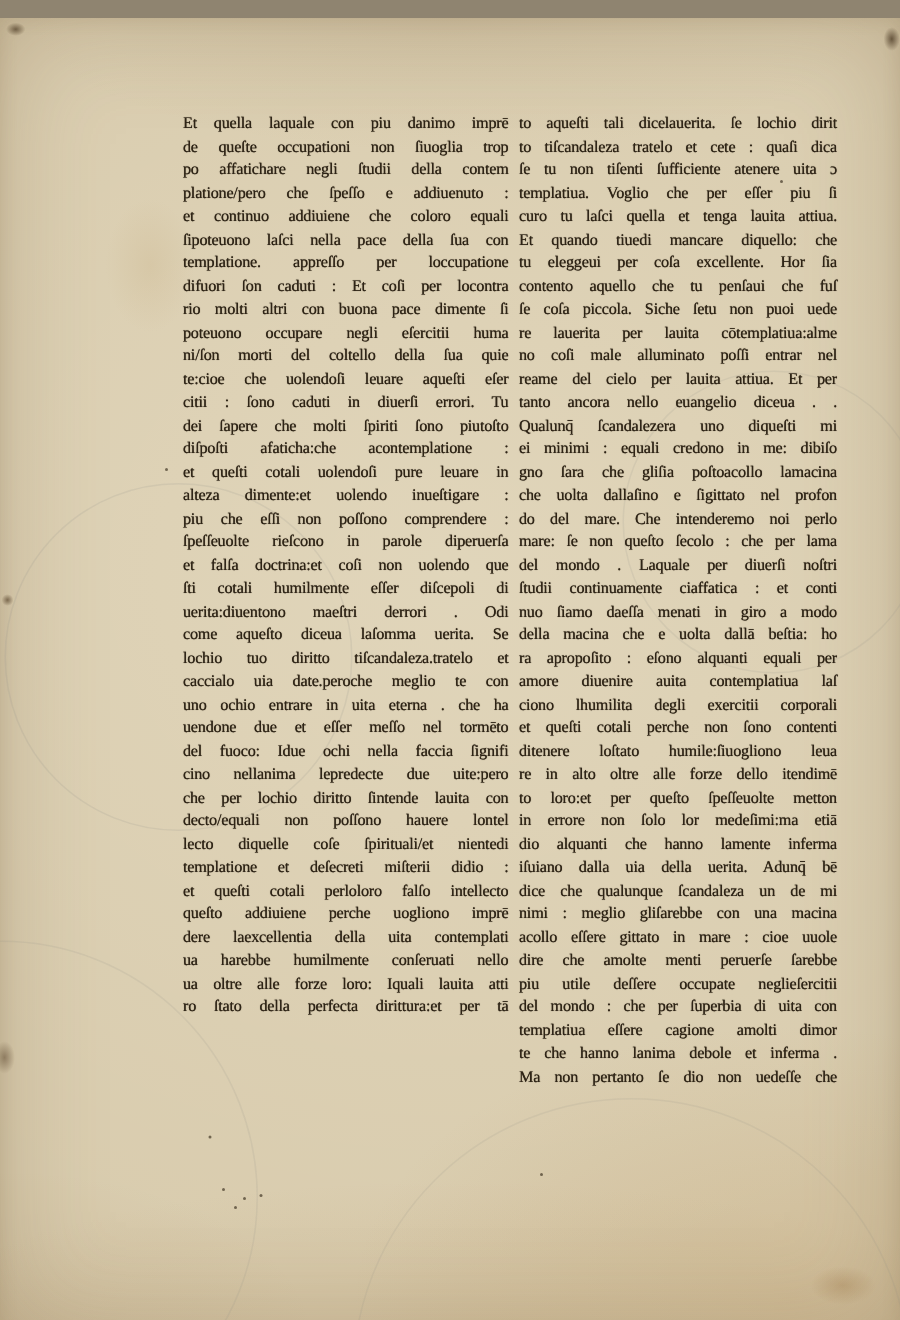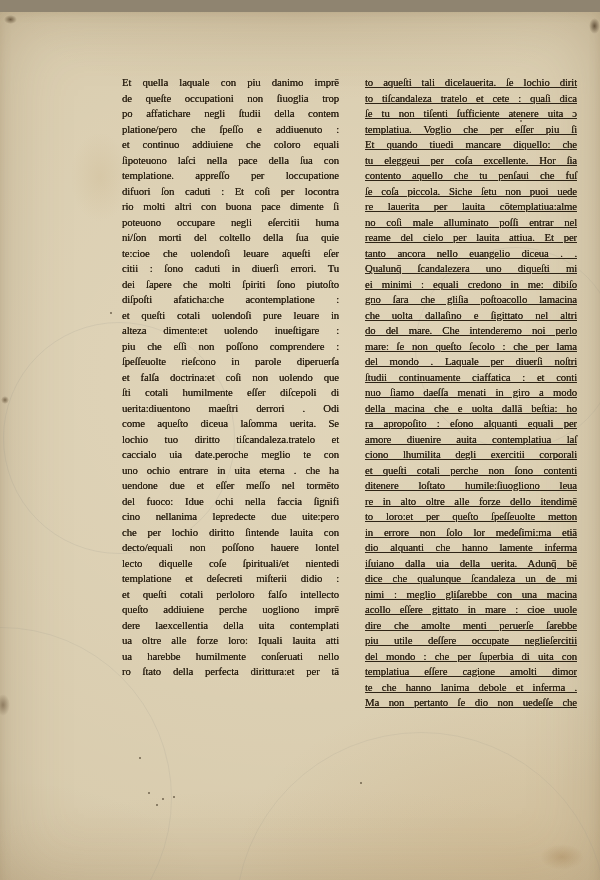--- a/index.html
+++ b/index.html
@@ -15,21 +15,21 @@
     box-shadow: inset 0 0 70px rgba(118,92,56,.28), inset 0 0 12px rgba(118,92,56,.18);
     font-family:"Liberation Serif","DejaVu Serif",serif;
     margin-top:12px;
   }
   .col{
     position:absolute;top:63px;color:var(--ink,#2e2416);
     font-size:10.8px;line-height:15.5px;letter-spacing:-0.15px;
     text-shadow:0 0 .5px currentColor;
   }
   .col-left{left:122px;width:217px;}
-  .col-right{left:365px;width:212px;text-decoration:underline;}
+  .col-right{left:346px;width:212px;}
   .tl{white-space:nowrap;text-align:justify;text-align-last:justify;height:15.5px;overflow:visible;}
   .wm{position:absolute;border-radius:50%;border:1.5px solid var(--watermark_line,#8e8d87);opacity:.16;pointer-events:none;}
   .wm1{left:3px;top:310px;width:230px;height:230px;}
   .wm2{left:415px;top:235px;width:200px;height:200px;opacity:.14;}
   .wm3{left:-170px;top:615px;width:340px;height:340px;opacity:.14;}
   .wm4{left:235px;top:720px;width:370px;height:370px;opacity:.13;}
   .stain{position:absolute;border-radius:50%;pointer-events:none;}
   .s1{left:4px;top:3px;width:13px;height:9px;background:radial-gradient(ellipse,rgba(84,66,42,.75),rgba(84,66,42,0) 70%);}
   .s2{left:589px;top:6px;width:11px;height:16px;background:radial-gradient(ellipse,rgba(80,62,40,.8),rgba(80,62,40,0) 70%);}
   .s3{left:1px;top:384px;width:8px;height:8px;background:radial-gradient(circle,rgba(90,70,45,.7),rgba(90,70,45,0) 70%);}
@@ -96,42 +96,43 @@
       <div class="tl">uendone due et eſſer meſſo nel tormēto</div>
       <div class="tl">del fuoco: Idue ochi nella faccia ſignifi</div>
       <div class="tl">cino nellanima lepredecte due uite:pero</div>
       <div class="tl">che per lochio diritto ſintende lauita con</div>
       <div class="tl">decto/equali non poſſono hauere lontel</div>
       <div class="tl">lecto diquelle coſe ſpirituali/et nientedi</div>
       <div class="tl">templatione et deſecreti miſterii didio :</div>
       <div class="tl">et queſti cotali perloloro falſo intellecto</div>
       <div class="tl">queſto addiuiene perche uogliono imprē</div>
       <div class="tl">dere laexcellentia della uita contemplati</div>
+      <div class="tl">ua harebbe humilmente conſeruati nello</div>
       <div class="tl">ua oltre alle forze loro: Iquali lauita atti</div>
-      <div class="tl">ua harebbe humilmente conſeruati nello</div>
       <div class="tl">ro ſtato della perfecta dirittura:et per tā</div>
     </div>
 
   <div class="col col-right">
       <div class="tl">to aqueſti tali dicelauerita. ſe lochio dirit</div>
       <div class="tl">to tiſcandaleza tratelo et cete : quaſi dica</div>
       <div class="tl">ſe tu non tiſenti ſufficiente atenere uita ɔ</div>
       <div class="tl">templatiua. Voglio che per eſſer piu ſi</div>
+      <div class="tl">curo tu laſci quella et tenga lauita attiua.</div>
       <div class="tl">Et quando tiuedi mancare diquello: che</div>
       <div class="tl">tu eleggeui per coſa excellente. Hor ſia</div>
       <div class="tl">contento aquello che tu penſaui che fuſ</div>
       <div class="tl">ſe coſa piccola. Siche ſetu non puoi uede</div>
       <div class="tl">re lauerita per lauita cōtemplatiua:alme</div>
       <div class="tl">no coſi male alluminato poſſi entrar nel</div>
       <div class="tl">reame del cielo per lauita attiua. Et per</div>
       <div class="tl">tanto ancora nello euangelio diceua .  .</div>
       <div class="tl">Qualunq̄ ſcandalezera uno diqueſti mi</div>
       <div class="tl">ei minimi : equali credono in me: dibiſo</div>
       <div class="tl">gno ſara che gliſia poſtoacollo lamacina</div>
-      <div class="tl">che uolta dallaſino e ſigittato nel altri</div>
+      <div class="tl">che uolta dallaſino e ſigittato nel profon</div>
       <div class="tl">do del mare. Che intenderemo noi perlo</div>
       <div class="tl">mare: ſe non queſto ſecolo : che per lama</div>
       <div class="tl">del mondo . Laquale per diuerſi noſtri</div>
       <div class="tl">ſtudii continuamente ciaffatica : et conti</div>
       <div class="tl">nuo ſiamo daeſſa menati in giro a modo</div>
       <div class="tl">della macina che e uolta dallā beſtia: ho</div>
       <div class="tl">ra apropoſito : eſono alquanti equali per</div>
       <div class="tl">amore diuenire auita contemplatiua laſ</div>
       <div class="tl">ciono lhumilita degli exercitii corporali</div>
       <div class="tl">et queſti cotali perche non ſono contenti</div>

